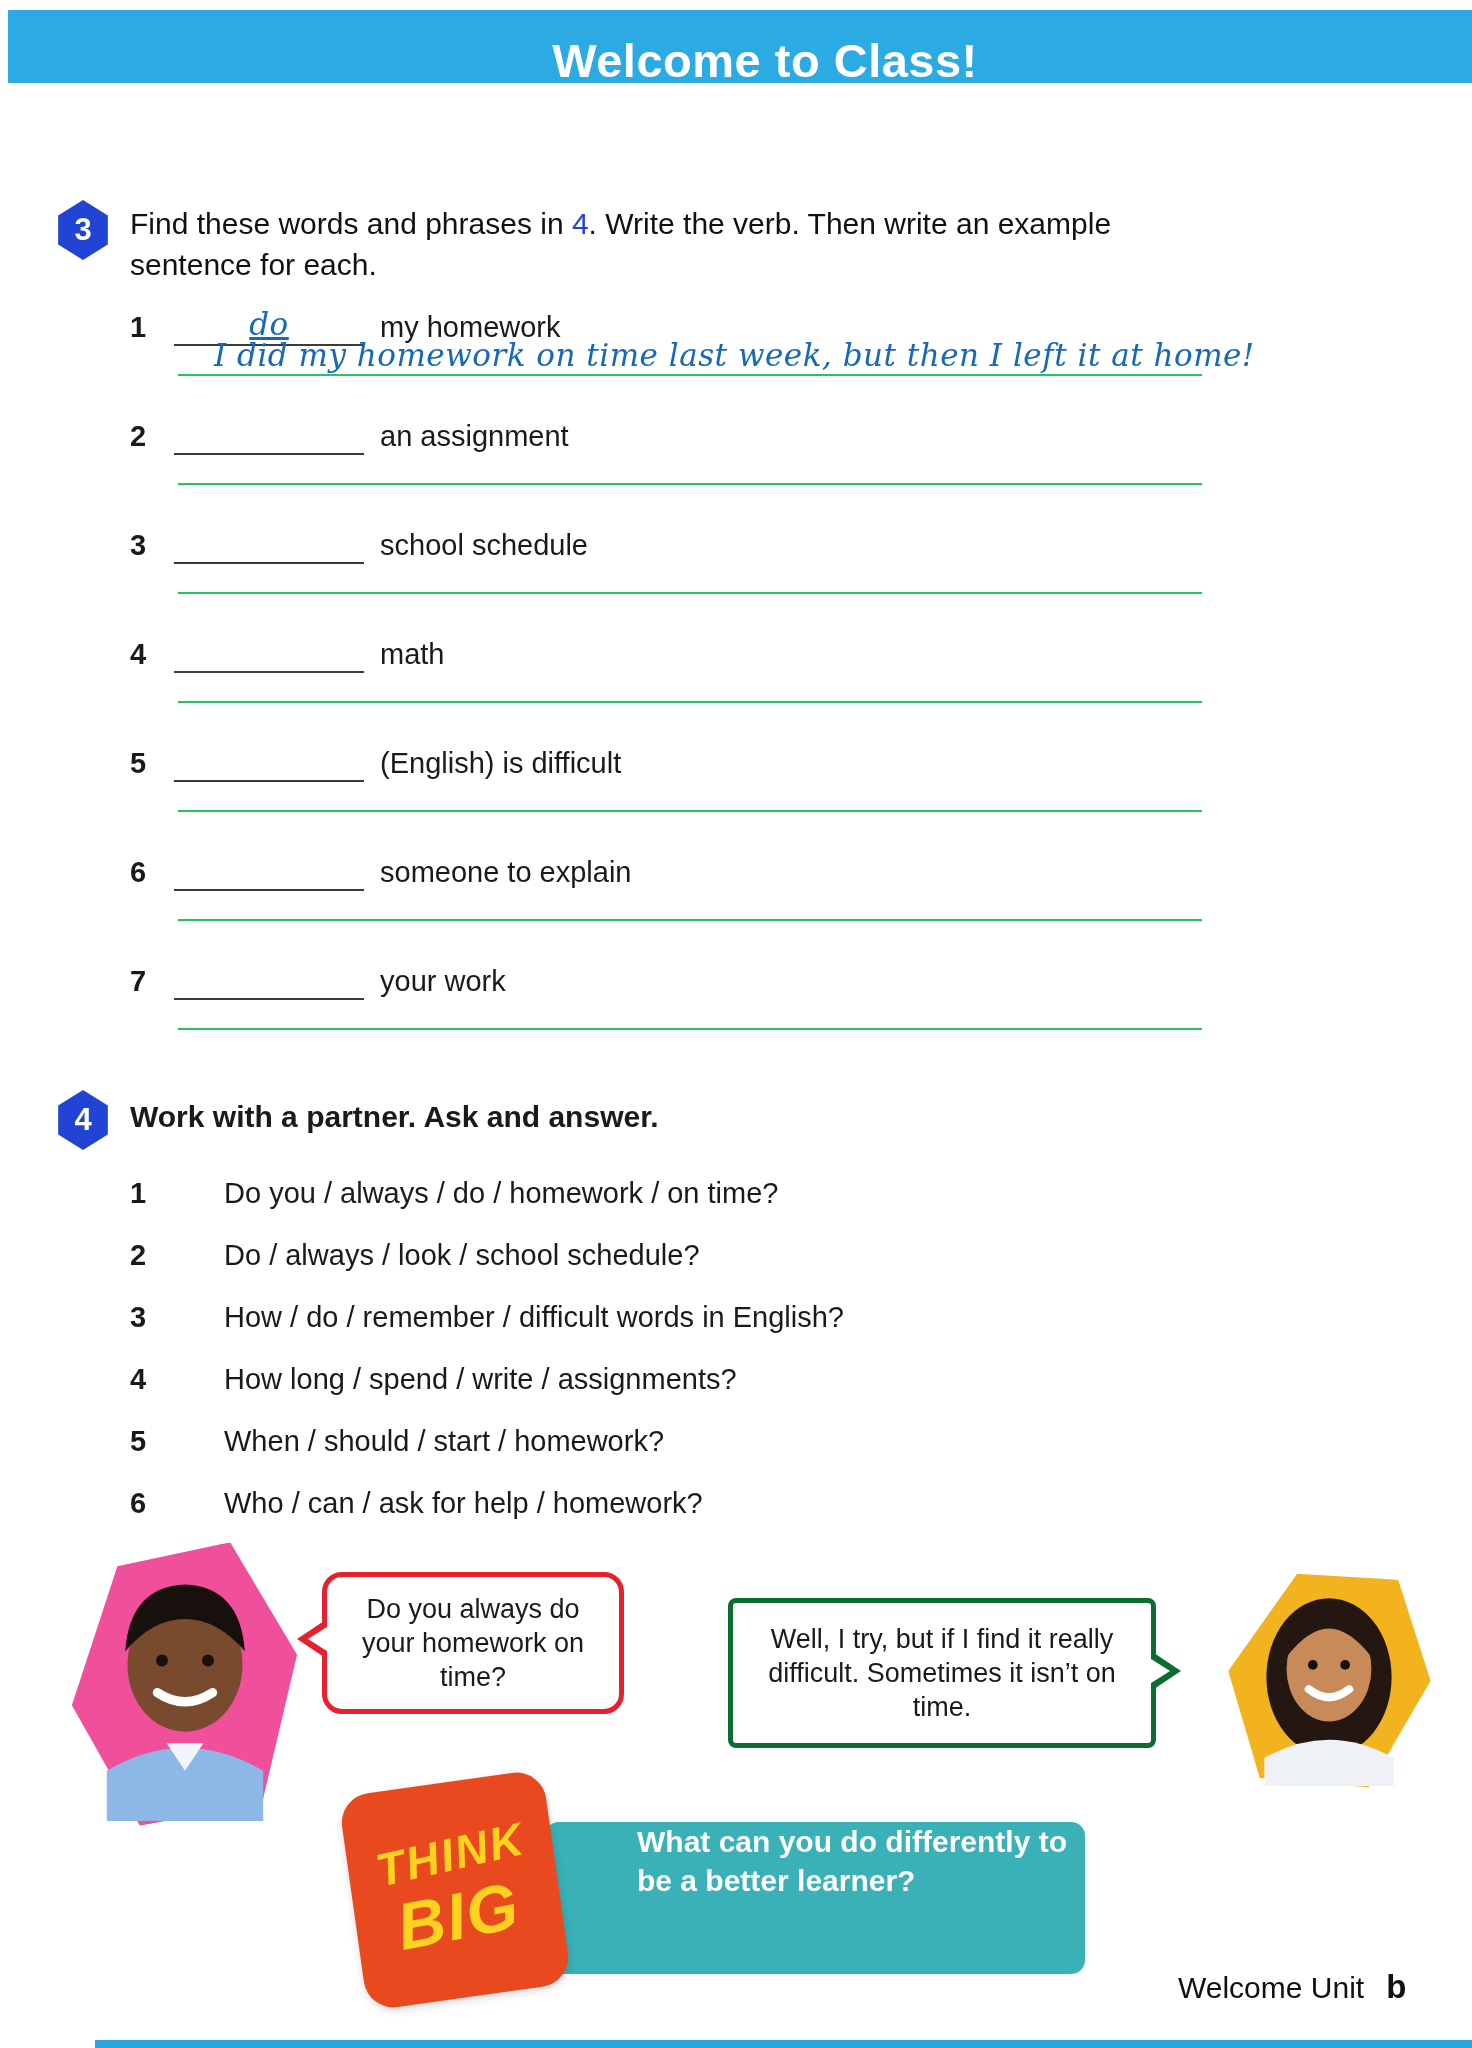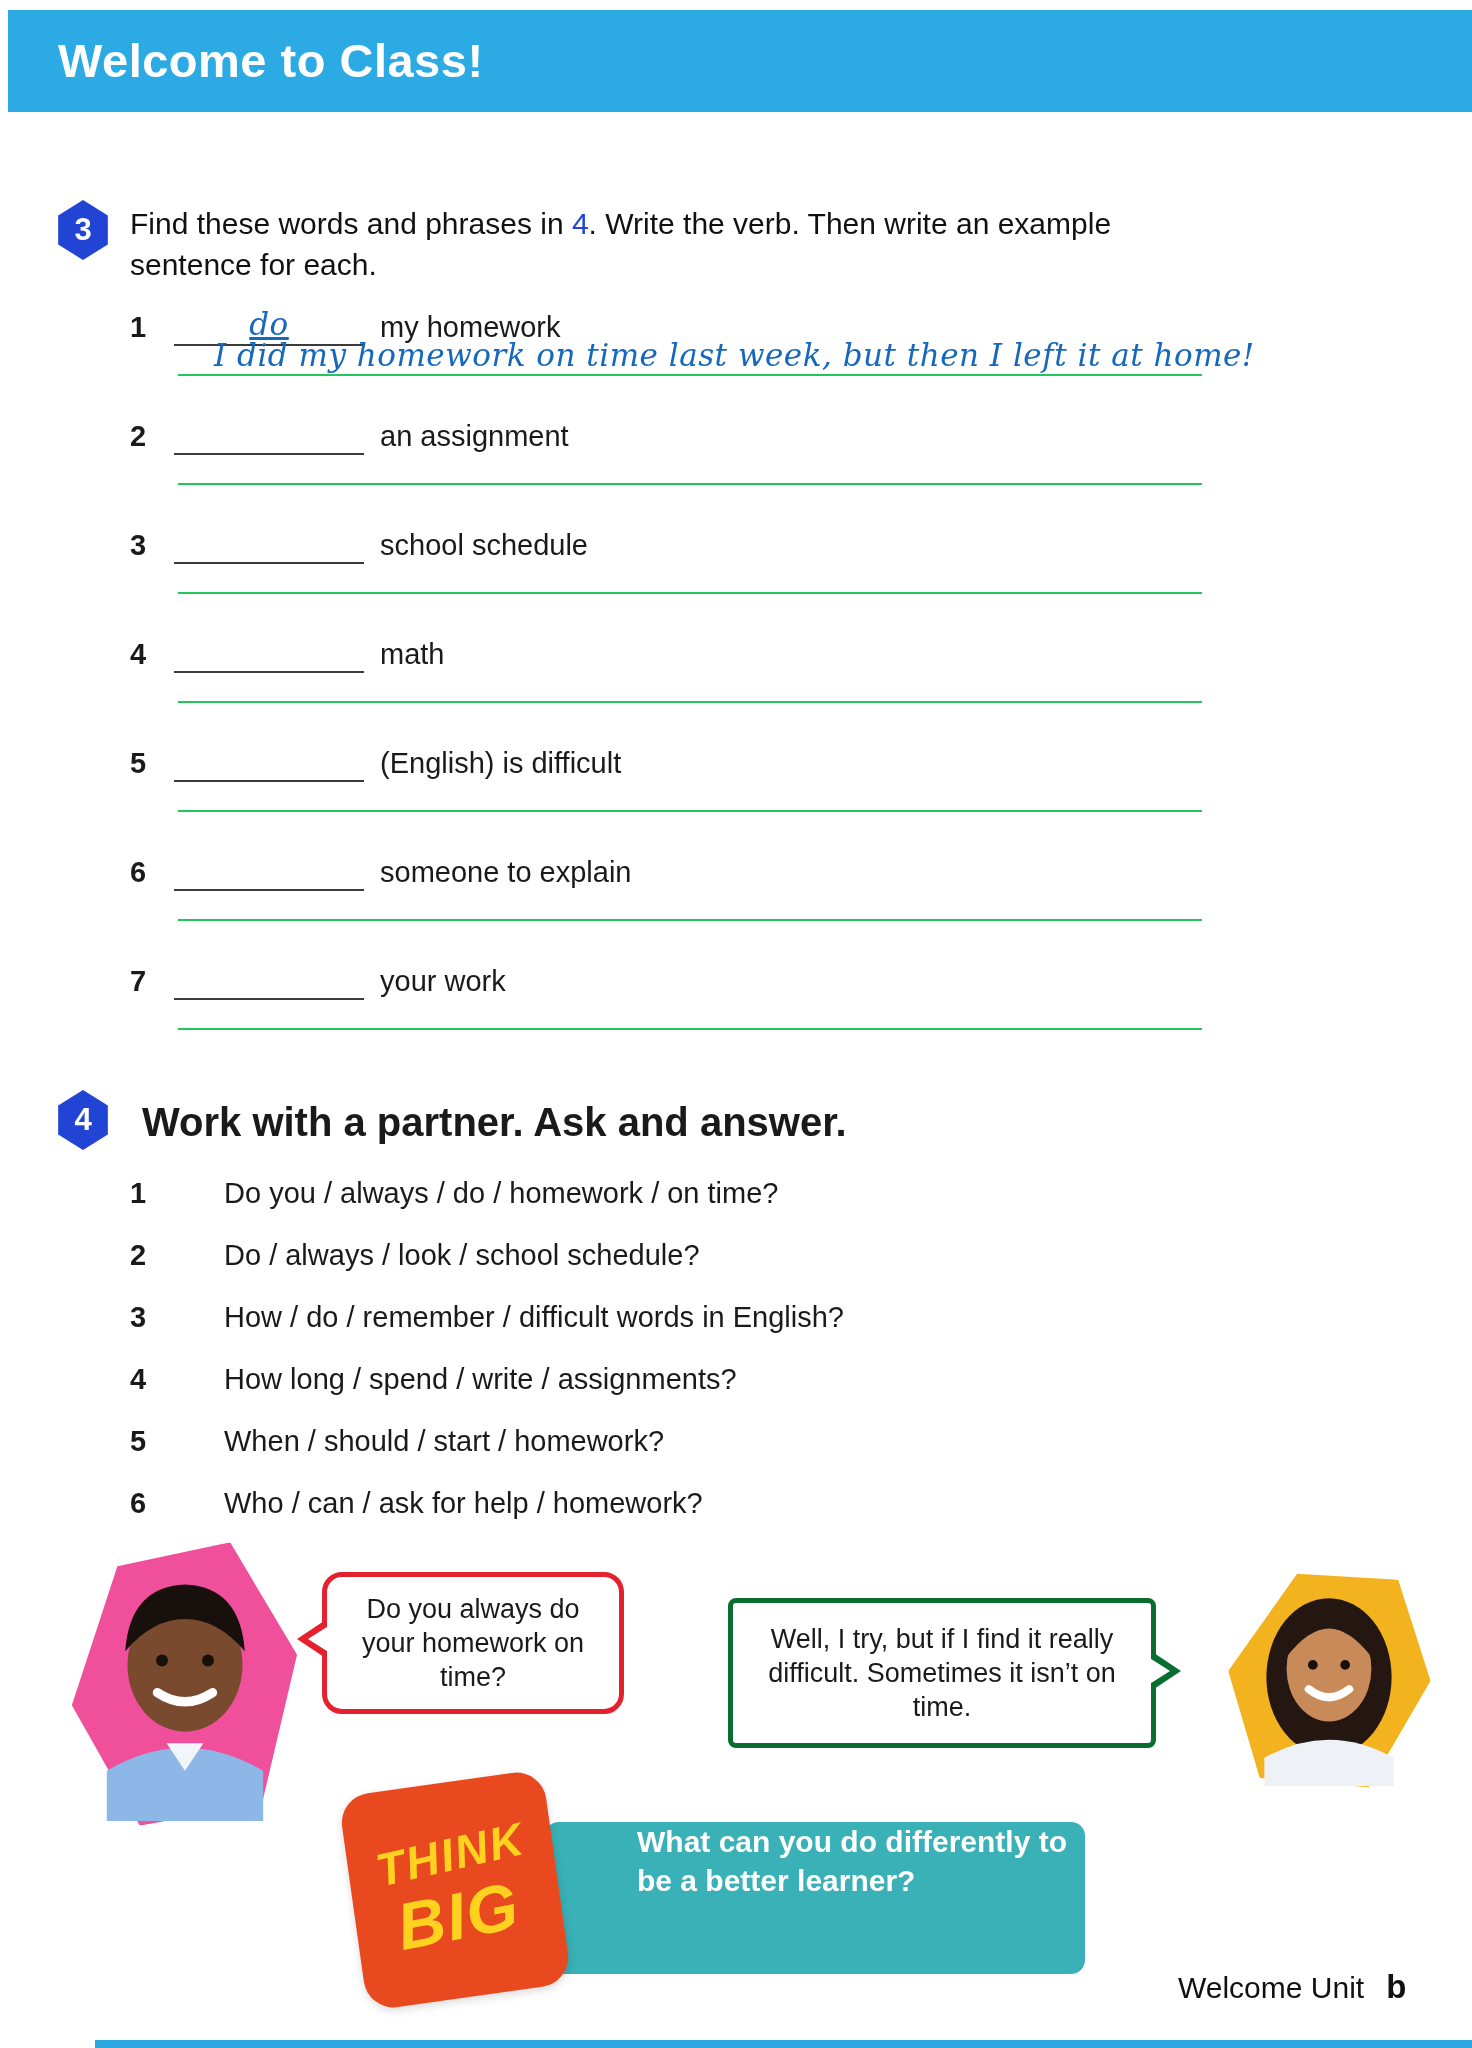--- a/index.html
+++ b/index.html
@@ -4,22 +4,23 @@
 <style>
   * { margin:0; padding:0; box-sizing:border-box; }
   body { background:#e9e9e9; font-family:"Liberation Sans", sans-serif; }
   .page {
     position:relative; width:1472px; height:2048px; margin:0 auto;
     background:#ffffff; overflow:hidden; color:#1a1a1a;
   }
 
   
   .header-bar {
-    position:absolute; top:10px; left:8px; right:0; height:102px;
+    position:absolute; top:10px; left:8px; right:0; height:73px;
     background:#2caae3;
+    text-align:center;
   }
   .header-title {
     color:#ffffff; font-size:47px; font-weight:700;
     line-height:102px; padding-left:50px; letter-spacing:0.5px;
   }
 
   
   .badge {
     position:absolute; width:54px; height:60px; background:#2144d4;
     clip-path:polygon(50% 0%, 96% 26%, 96% 74%, 50% 100%, 4% 74%, 4% 26%);
@@ -50,21 +51,21 @@
     margin-left:48px; height:30px; border-bottom:2px solid #22c55e; position:relative;
   }
   .hand {
     color:#1668bc; font-family:"DejaVu Serif", serif; font-style:italic;
     font-size:31px; letter-spacing:0.5px;
   }
   .sentence-hand { position:absolute; bottom:1px; left:36px; white-space:nowrap; }
 
   
   .ex4-instruction {
-    position:absolute; top:1100px; left:130px; font-size:40px; font-weight:700;margin-left:12px;
+    position:absolute; top:1100px; left:130px; font-size:30px; font-weight:700;
   }
   .questions { position:absolute; top:1162px; left:130px; width:1100px; }
   .q-row { display:flex; height:62px; align-items:center; }
   .q-num { width:50px; font-size:29px; font-weight:700; }
   .q-text { font-size:29px;margin-left:44px; }
 
   
   .avatar { position:absolute; }
   .hex-bg {
     position:absolute; inset:0;

